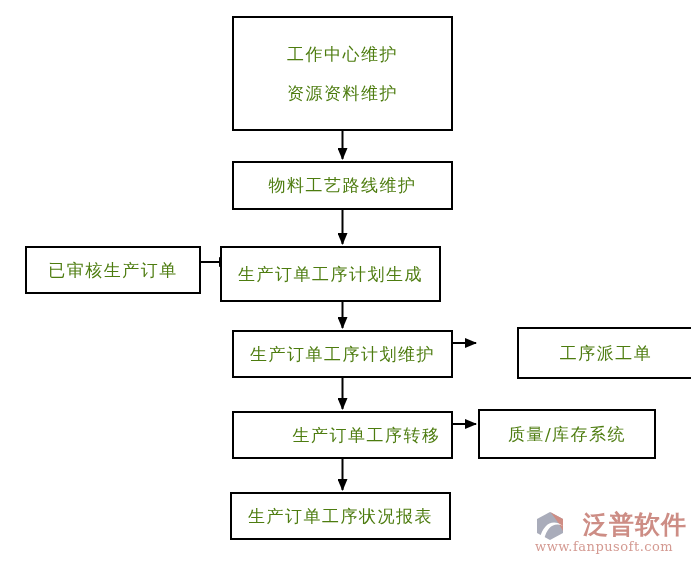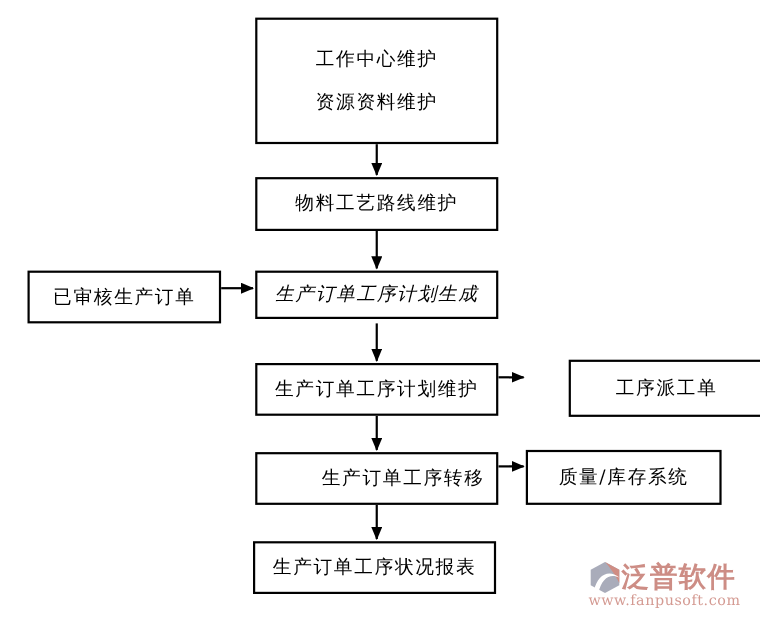--- a/index.html
+++ b/index.html
@@ -15,21 +15,21 @@
   .node {
     position: absolute;
     background: #ffffff;
     border: 2px solid #000000;
     display: flex;
     align-items: center;
     justify-content: center;
     text-align: center;
     font-size: 17px;
     letter-spacing: 1.5px;
-    color: #000000;
+    color: #4d7c0f;
     line-height: 1.2;
   }
   .node.multi {
     flex-direction: column;
     justify-content: space-evenly;
     padding: 8px 4px;
   }
   svg.connectors {
     position: absolute;
     left: 0; top: 0;
@@ -40,22 +40,22 @@
     position: absolute;
     left: 535px;
     top: 508px;
     width: 152px;
     display: flex;
     flex-direction: column;
     align-items: flex-start;
   }
   .watermark .row {
     display: flex;
-    align-items: center;
-    gap: 0;
+    align-items: flex-end;
+    gap: 18px;
   }
   .watermark .logo-icon { width: 30px; height: 30px; }
   .watermark .brand {
     font-size: 25px;
     font-weight: bold;
     color: #cd8d85;
     letter-spacing: 1px;
     white-space: nowrap;
   }
   .watermark .url {
@@ -96,21 +96,21 @@
   </div>
 
   <div class="node" style="left:232px; top:161px; width:221px; height:49px;">
     <span>物料工艺路线维护</span>
   </div>
 
   <div class="node" style="left:25px; top:246px; width:176px; height:48px;">
     <span>已审核生产订单</span>
   </div>
 
-  <div class="node" style="left:232px; top:246px; width:221px; height:44px;font-style:italic;">
+  <div class="node" style="left:220px; top:246px; width:221px; height:56px;">
     <span>生产订单工序计划生成</span>
   </div>
 
   <div class="node" style="left:232px; top:330px; width:221px; height:48px;">
     <span>生产订单工序计划维护</span>
   </div>
 
   <div class="node" style="left:478px; top:327px; width:178px; height:52px;margin-left:39px;">
     <span>工序派工单</span>
   </div>

